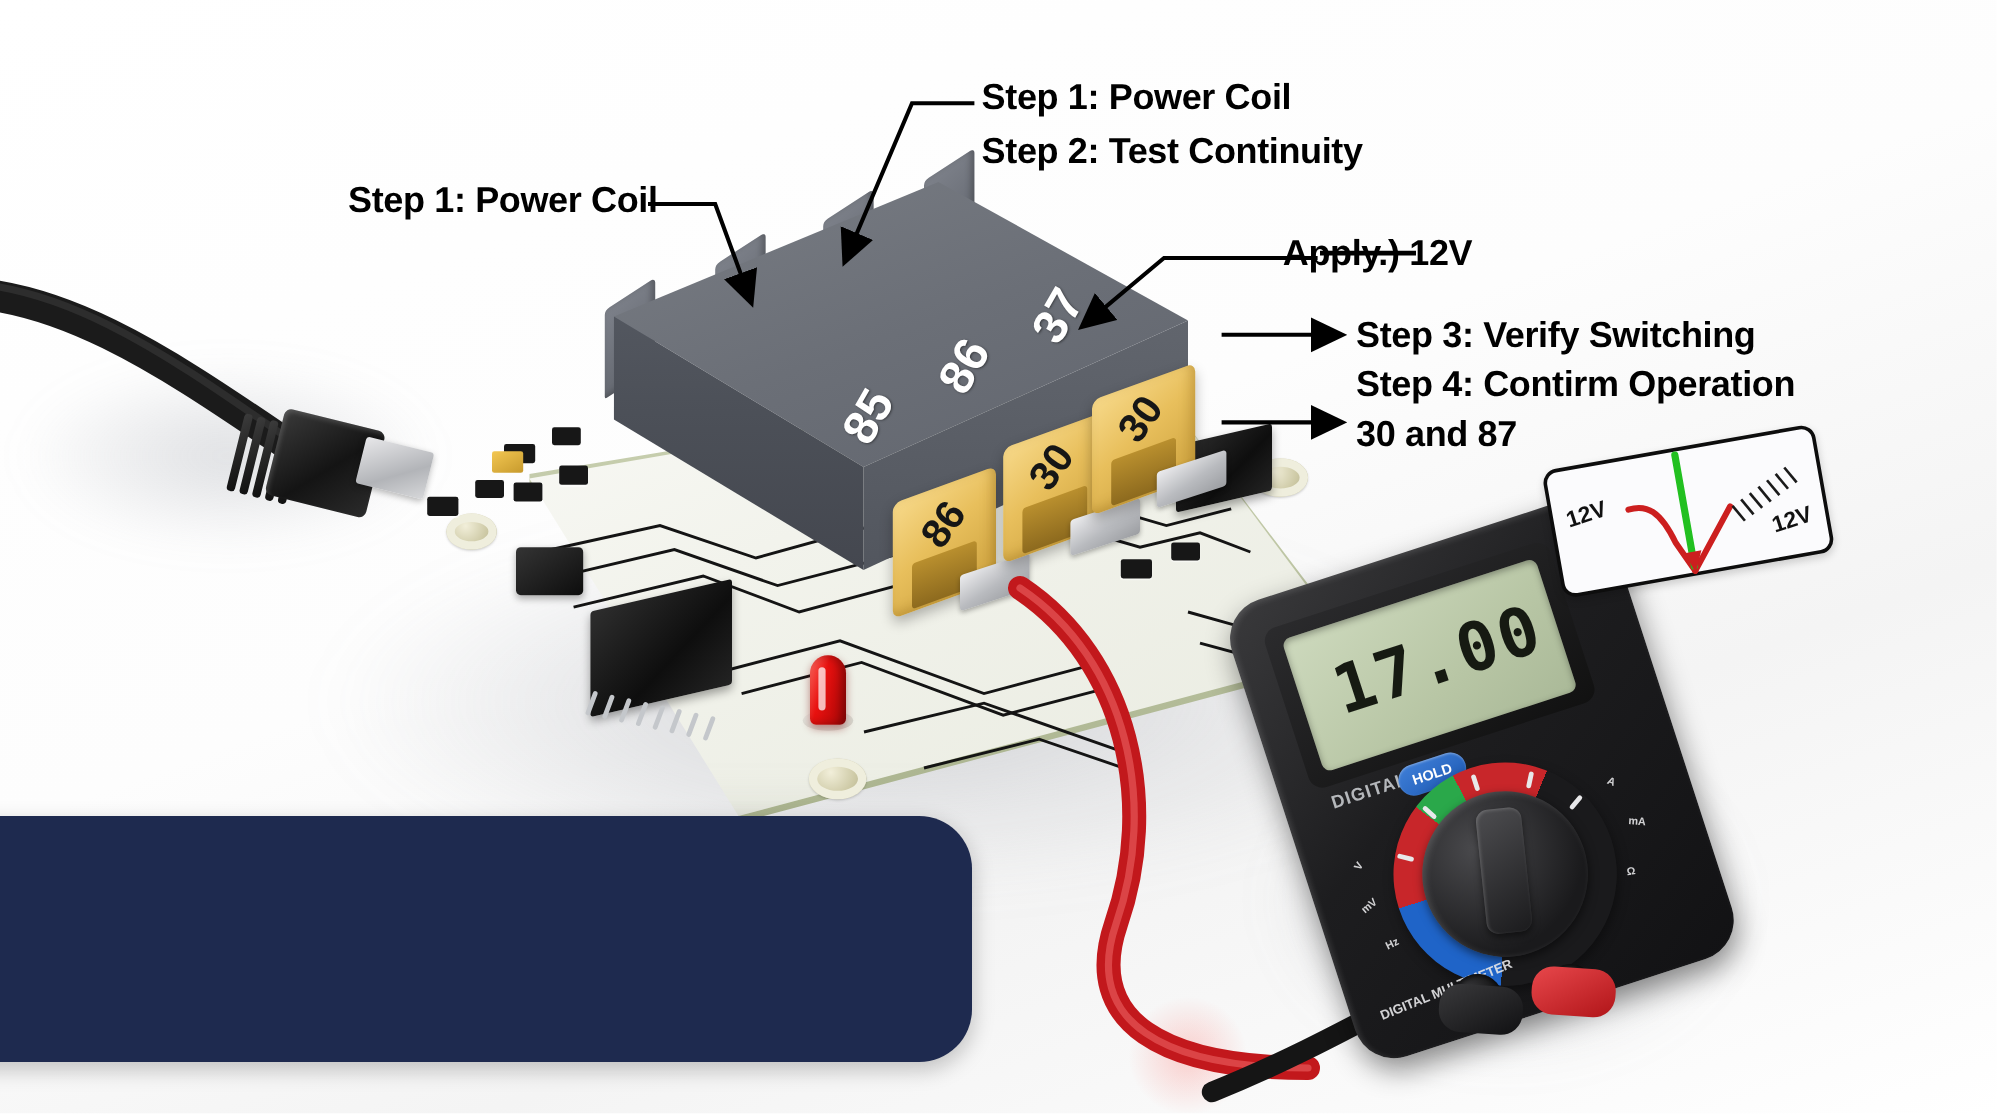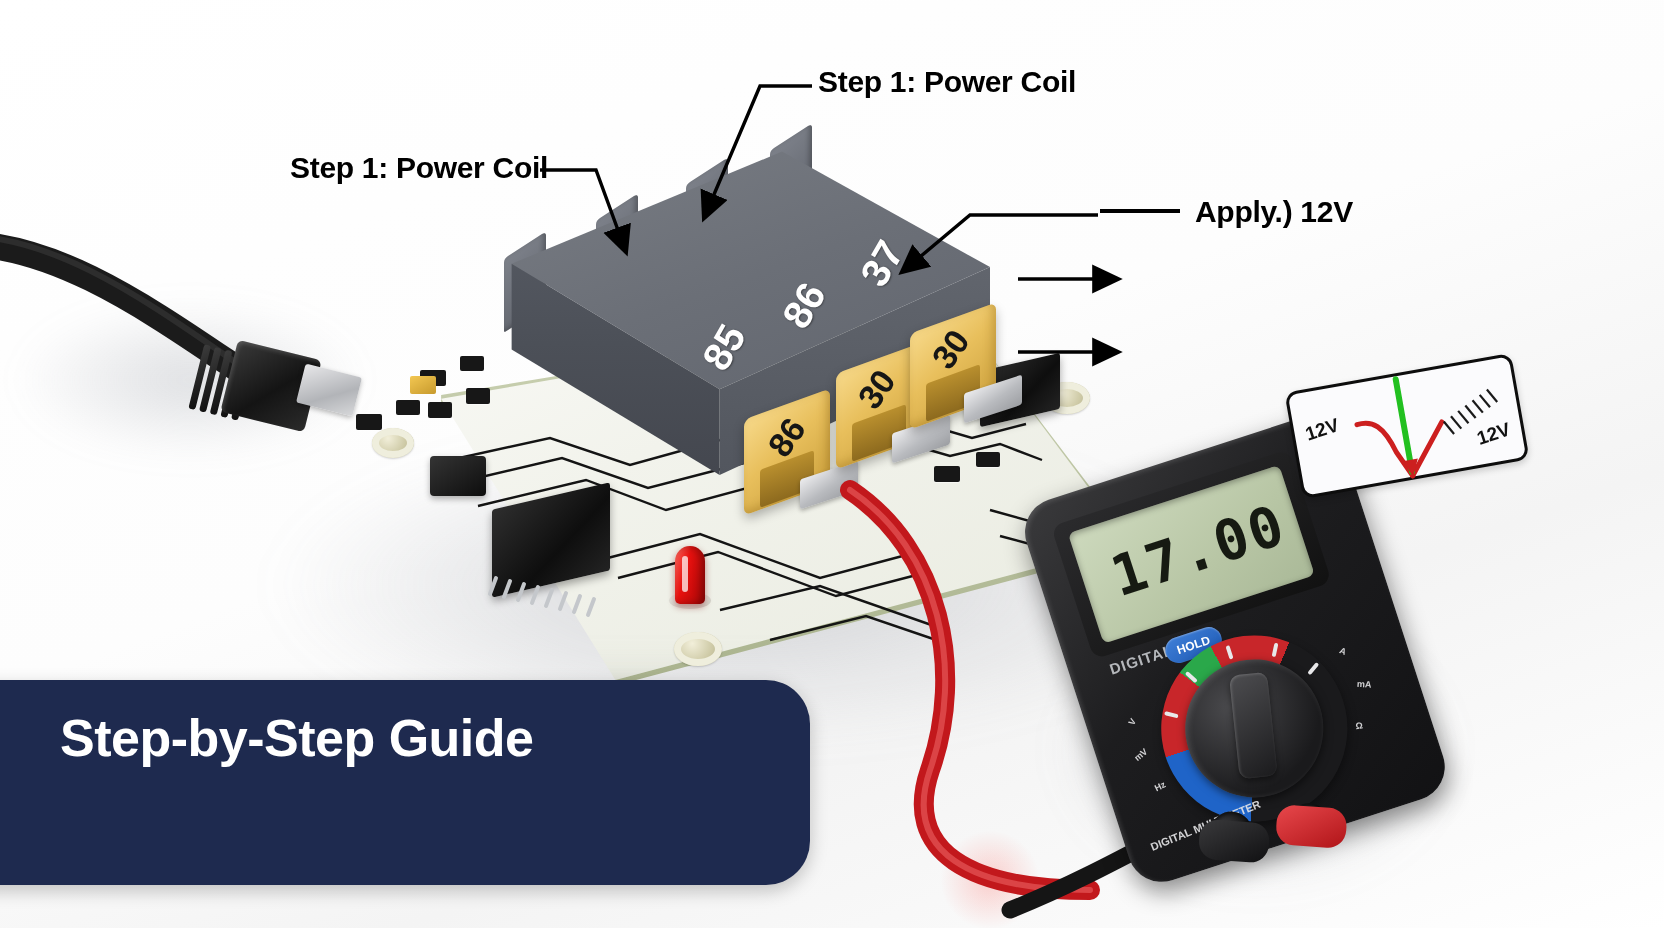--- a/index.html
+++ b/index.html
@@ -349,28 +349,33 @@
       <path d="M1098 215 L970 215 L902 272" marker-end="url(#ah)"></path>
 
       <path d="M1018 279 L1118 279" marker-end="url(#ah)"></path>
 
       <path d="M1018 352 L1118 352" marker-end="url(#ah)"></path>
     </g>
   </svg>
 
   <div class="lbl" style="left:818px;top:64px;font-size:30px;">
     <div>Step 1: Power Coil</div>
+    <div style="margin-top:10px;">Step 2: Test Continuity</div>
   </div>
 
   <div class="lbl" style="left:290px;top:150px;font-size:30px;">
     <div>Step 1: Power Coil</div>
   </div>
 
-  <div class="lbl" style="left:1195px;top:194px;font-size:30px;">Apply.) 12V</div>
-
+  <div class="lbl" style="left:1069px;top:194px;font-size:30px;">Apply.) 12V</div>
+
+  <div class="lbl" style="left:1130px;top:262px;font-size:30px;">
+    <div>Step 3: Verify Switching</div>
+    <div style="margin-top:6px;">Step 4: Contirm Operation</div>
+    <div style="margin-top:6px;">30 and 87</div>
+  </div>
 
   <div class="banner">
     <h1>
-      <span class="l2">Step-by-Step Guide</span>
     </h1>
   </div>
 
 </div>
 
 </body></html>

